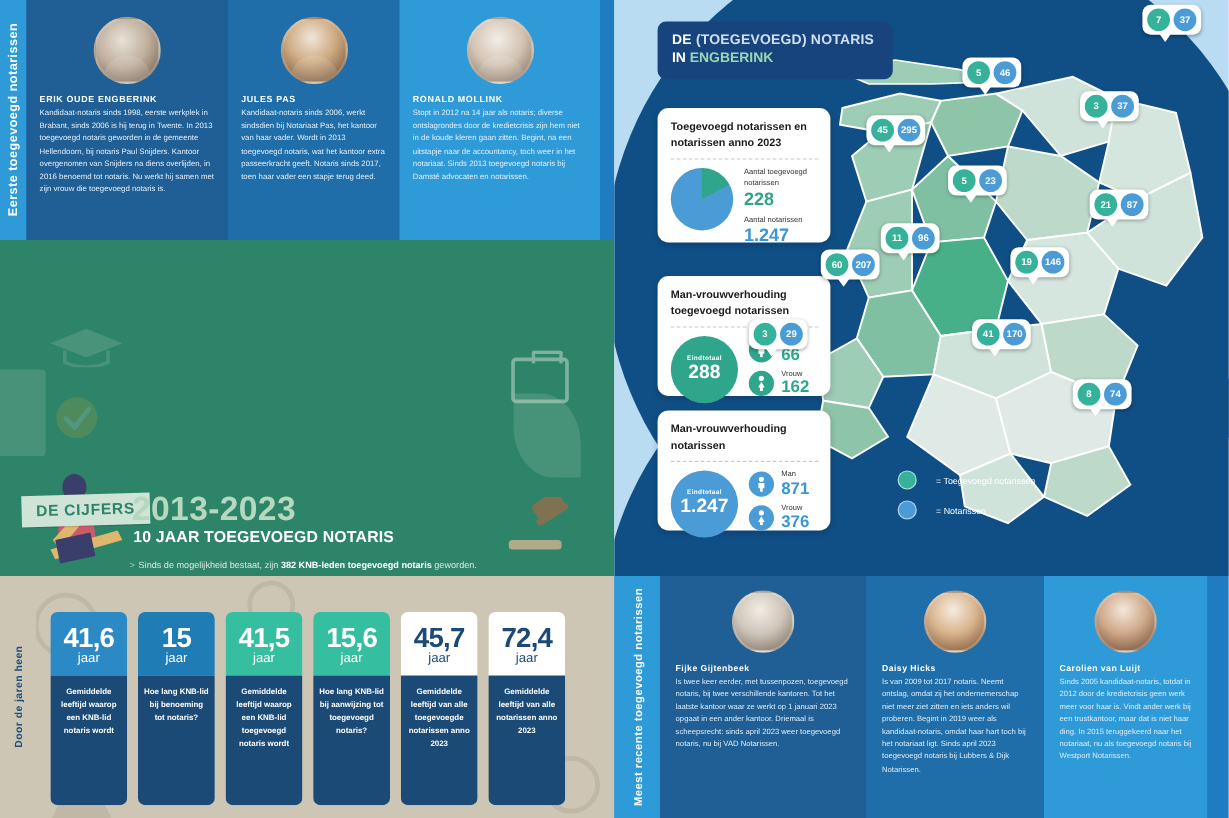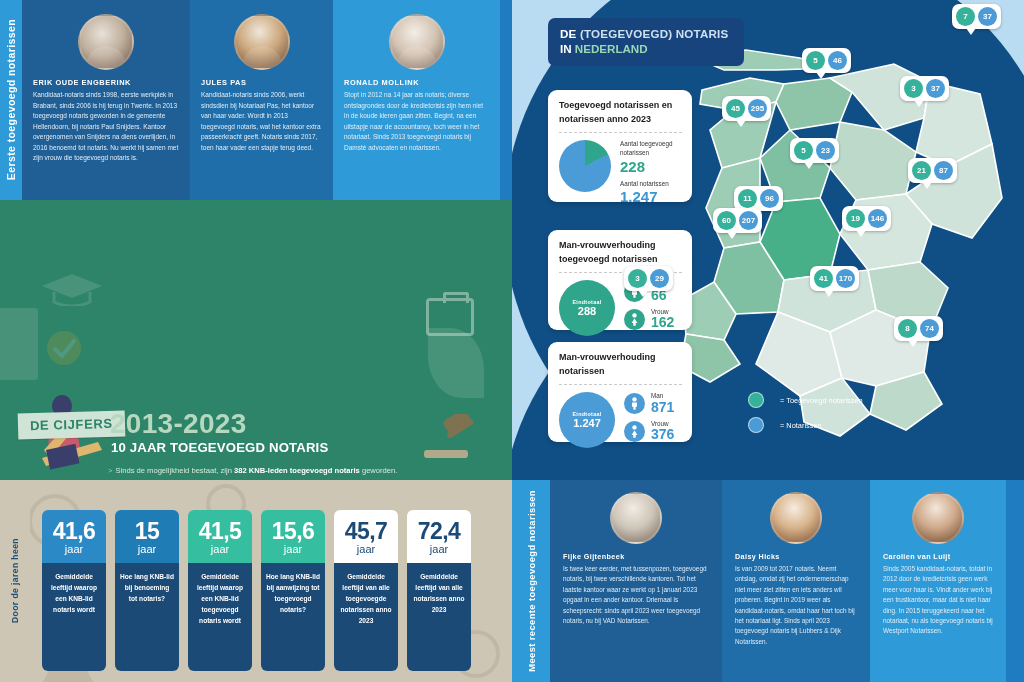--- a/index.html
+++ b/index.html
@@ -131,21 +131,21 @@
   .pie { width:52px; height:52px; border-radius:50%;
          background: conic-gradient(#2fa58c 0deg 62deg, #4a9bd6 62deg 360deg); flex:0 0 auto; }
   .pie-legend .kl { font-size:6.3px; color:#333; line-height:1.4; }
   .pie-legend .kv { font-size:15px; font-weight:bold; margin:0 0 5px 0; }
   .kv.green { color:#2fa58c; } .kv.blue { color:#3b96d4; }
 
   .donut { width:56px; height:56px; border-radius:50%; display:flex; flex-direction:column;
            align-items:center; justify-content:center; color:#fff; flex:0 0 auto; }
   .donut.green { background:#2fa58c; } .donut.blue { background:#4a9bd6; }
   .donut .dl { font-size:5.4px; font-weight:bold; letter-spacing:.3px; }
-  .donut .dv { font-size:11px; font-weight:bold; margin-top:0; }
+  .donut .dv { font-size:16px; font-weight:bold; margin-top:0; }
   .mf-list { display:flex; flex-direction:column; gap:5px; }
   .mf-row { display:flex; align-items:center; gap:6px; }
   .mf-icon { width:21px; height:21px; border-radius:50%; display:flex; align-items:center;
              justify-content:center; flex:0 0 auto; }
   .mf-icon.green { background:#2fa58c; } .mf-icon.blue { background:#4a9bd6; }
   .mf-icon svg { width:11px; height:13px; }
   .mf-lab { font-size:6.3px; color:#333; line-height:1.2; }
   .mf-val { font-size:14px; font-weight:bold; line-height:1.1; }
   .mf-val.green { color:#2fa58c; } .mf-val.blue { color:#3b96d4; }
 
@@ -312,21 +312,21 @@
   </div>
 
   <div class="right-col">
 
     <div class="panel-map">
       <div class="sea"></div>
       <div class="sea2"></div>
 
       <div class="map-title">
         <div class="l1"><span>DE </span><span class="dim">(TOEGEVOEGD) NOTARIS</span></div>
-        <div class="l2"><span>IN </span><span class="hl">NEDERLAND</span></div>
+        <div class="l2"><span>IN </span><span class="hl">ENGBERINK</span></div>
       </div>
 
       <svg class="nl-map" viewBox="0 0 344 400">
         <g stroke="#ffffff" stroke-width="1.6">
           <path d="M22,42 L70,30 L104,36 L96,54 L54,62 L20,56 Z" fill="#9dcdb4"></path>
           <path d="M96,54 L104,36 L150,30 L172,44 L160,74 L110,82 Z" fill="#8ec4a7"></path>
           <path d="M150,30 L214,16 L250,34 L244,70 L204,82 L172,44 Z" fill="#cfe3db"></path>
           <path d="M244,70 L250,34 L300,46 L312,96 L268,118 L236,104 Z" fill="#d5e6de"></path>
           <path d="M160,74 L204,82 L236,104 L226,146 L176,152 L150,120 Z" fill="#bcd9c9"></path>
           <path d="M110,82 L150,120 L140,150 L96,154 L80,110 Z" fill="#7fc0a3"></path>
@@ -383,21 +383,21 @@
           <div class="dot green">21</div>
           <div class="dot blue">87</div>
         </div>
       </div>
       <div class="pin" style="left:222px; top:186px;">
         <div class="pin-box">
           <div class="dot green">11</div>
           <div class="dot blue">96</div>
         </div>
       </div>
-      <div class="pin" style="left:169px; top:208px;padding-left:32px;">
+      <div class="pin" style="left:140px; top:208px;padding-left:32px;">
         <div class="pin-box">
           <div class="dot green">60</div>
           <div class="dot blue">207</div>
         </div>
       </div>
       <div class="pin" style="left:330px; top:206px;">
         <div class="pin-box">
           <div class="dot green">19</div>
           <div class="dot blue">146</div>
         </div>

